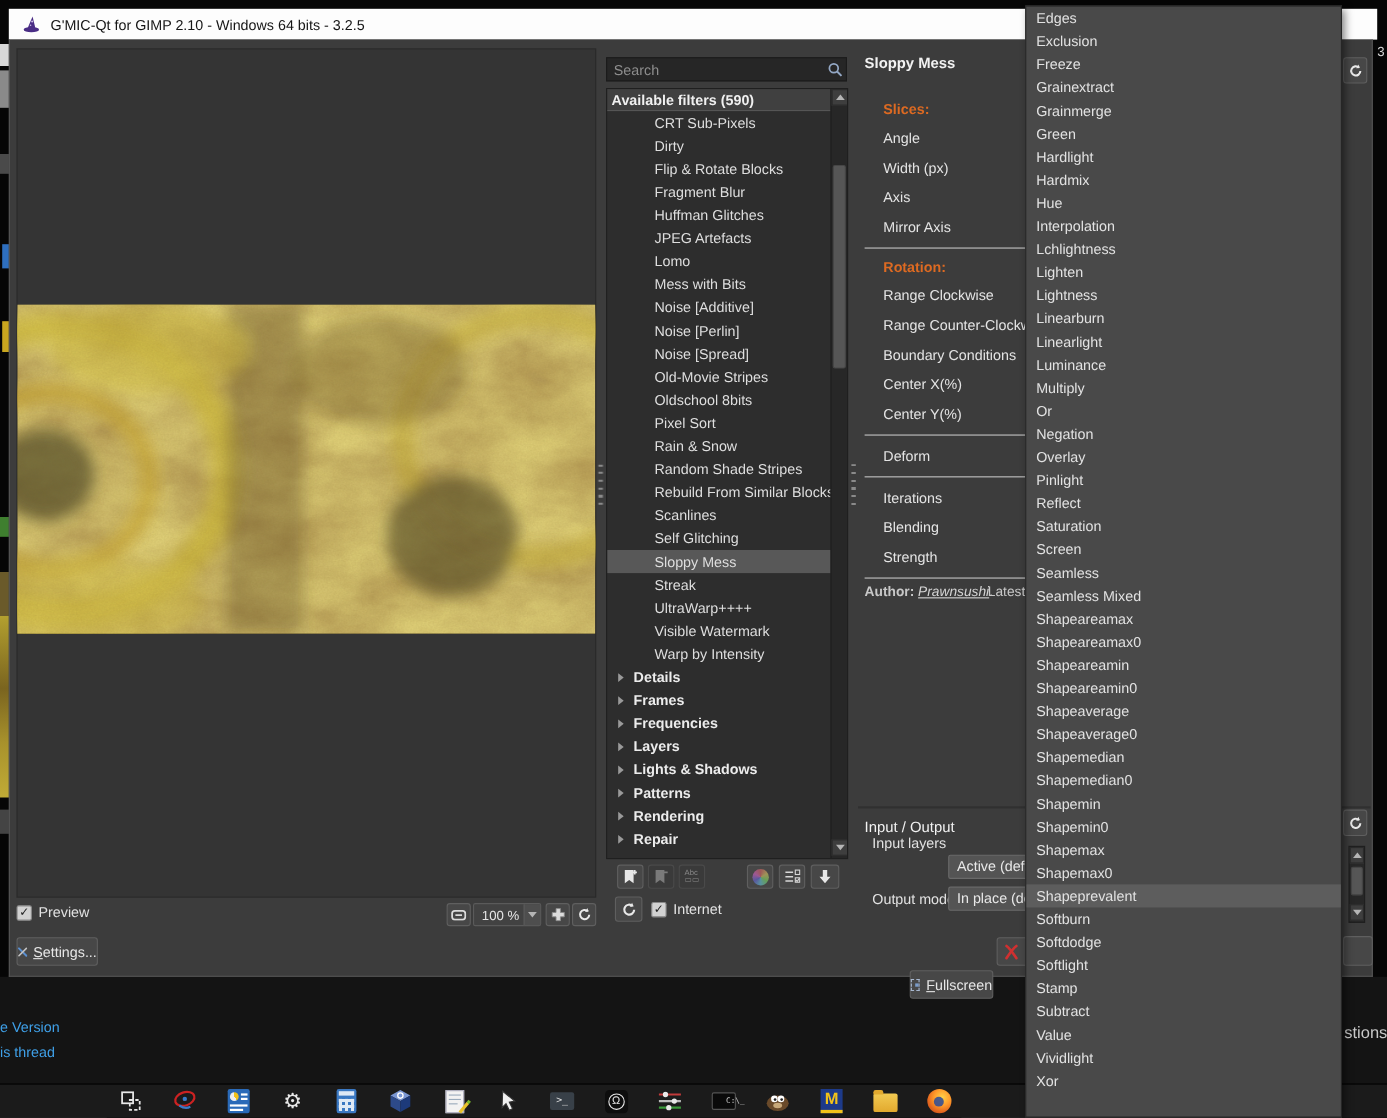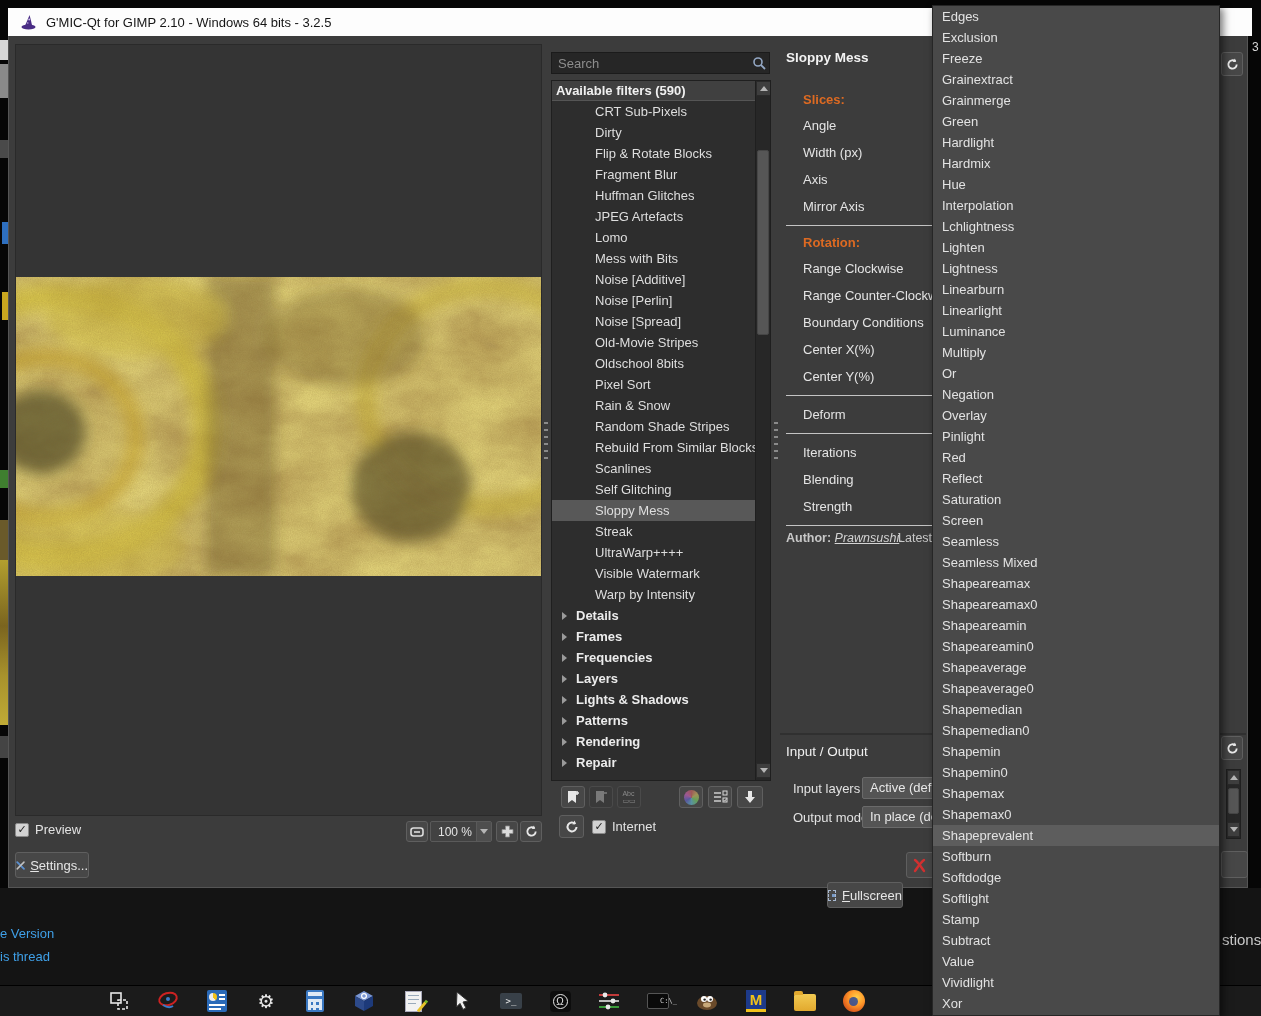--- a/index.html
+++ b/index.html
@@ -502,21 +502,21 @@
       </div>
     <div class="author-row">
       <span style="font-weight:bold;">Author:</span>
       <span class="author-link">Prawnsushi</span><span>.</span>
       <span class="latest-frag">Latest</span>
     </div>
   </div>
 
   <div class="io-divider"></div>
   <div class="io-title">Input / Output</div>
-  <div class="io-label" style="left:793px;top:781px;text-align:right;">Input layers</div>
+  <div class="io-label" style="left:793px;top:759px;text-align:right;">Input layers</div>
   <div class="combo" style="left:862px;top:777px;">Active (defau</div>
   <div class="io-label" style="left:793px;top:810px;">Output mode</div>
   <div class="combo" style="left:862px;top:806px;">In place (defa</div>
 
   <div class="btn" style="left:1221px;top:736px;width:22px;height:24px;">
     <svg width="13" height="13" viewBox="0 0 14 14">
       <path d="M11.5 7a4.5 4.5 0 1 1-1.4-3.3" fill="none" stroke="#e8e8e8" stroke-width="2"></path>
       <path d="M9.6 0.6l1.4 3.4-3.6.4z" fill="#e8e8e8"></path>
     </svg>
   </div>
@@ -560,21 +560,20 @@
         <div class="dd-item">Lighten</div>
         <div class="dd-item">Lightness</div>
         <div class="dd-item">Linearburn</div>
         <div class="dd-item">Linearlight</div>
         <div class="dd-item">Luminance</div>
         <div class="dd-item">Multiply</div>
         <div class="dd-item">Or</div>
         <div class="dd-item">Negation</div>
         <div class="dd-item">Overlay</div>
         <div class="dd-item">Pinlight</div>
-        <div class="dd-item">Red</div>
         <div class="dd-item">Reflect</div>
         <div class="dd-item">Saturation</div>
         <div class="dd-item">Screen</div>
         <div class="dd-item">Seamless</div>
         <div class="dd-item">Seamless Mixed</div>
         <div class="dd-item">Shapeareamax</div>
         <div class="dd-item">Shapeareamax0</div>
         <div class="dd-item">Shapeareamin</div>
         <div class="dd-item">Shapeareamin0</div>
         <div class="dd-item">Shapeaverage</div>

